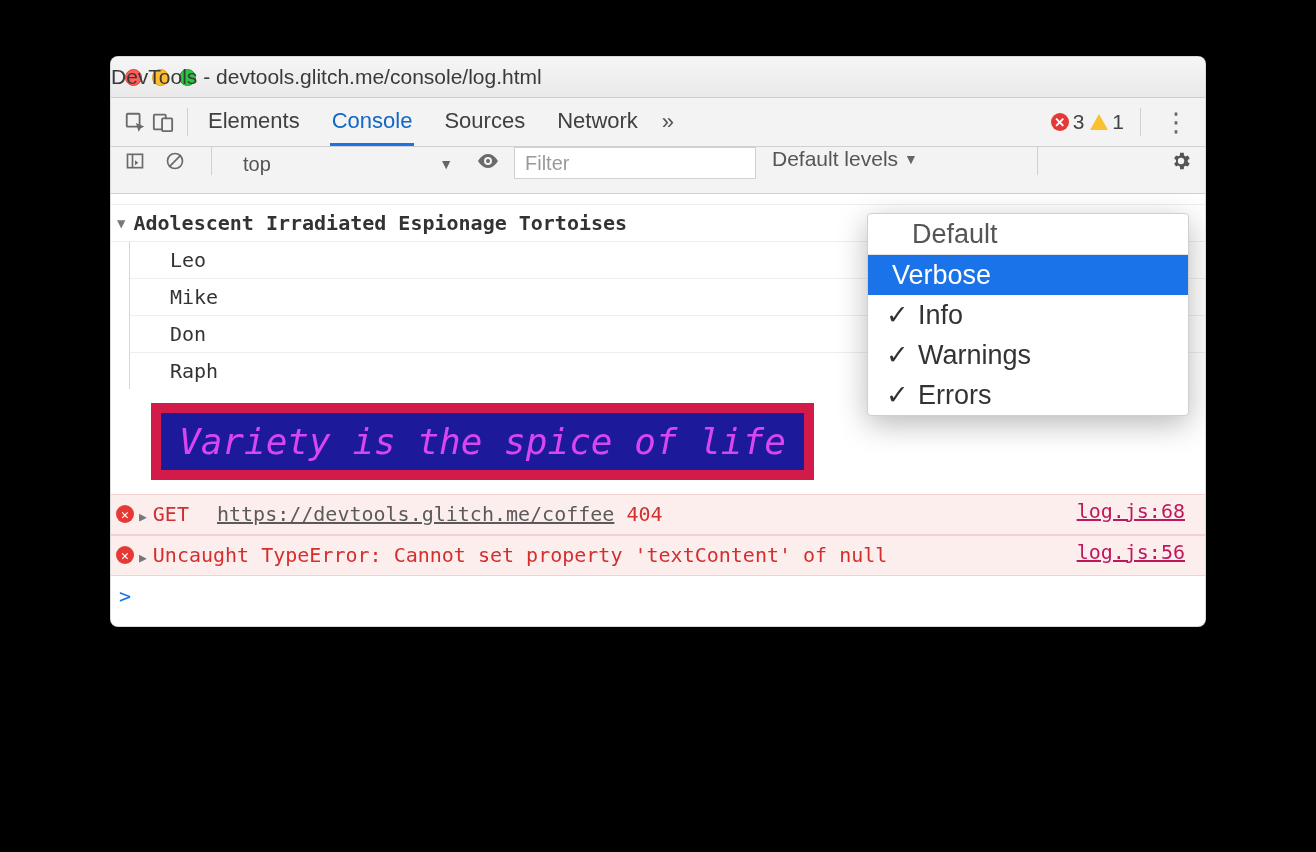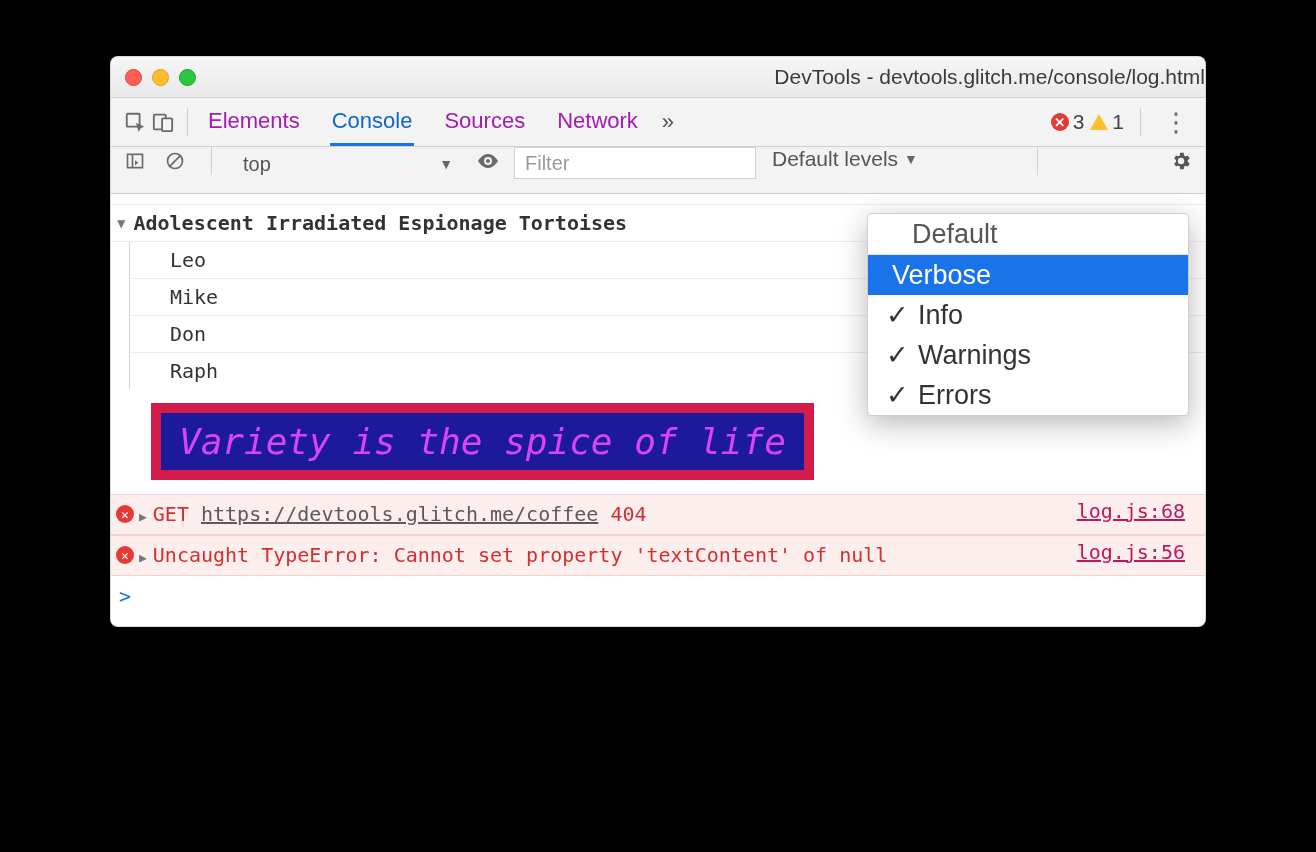--- a/index.html
+++ b/index.html
@@ -27,38 +27,38 @@
     border-bottom:1px solid #cfcfcf;
     display:flex;align-items:center;
     position:relative;
   }
   .traffic{display:flex;gap:10px;padding-left:14px;}
   .tl{width:15px;height:15px;border-radius:50%;}
   .tl.red{background:#ff5f57;border:1px solid #e24138;}
   .tl.yellow{background:#ffbd2e;border:1px solid #e1a117;}
   .tl.green{background:#28c940;border:1px solid #14a626;}
   .title{
-    position:absolute;left:0;right:0;text-align:right;
+    position:absolute;left:0;right:0;text-align:left;
     font-size:21px;color:#3a3a3a;font-weight:400;
     pointer-events:none;
   }
   
   .tabs-row{
     height:48px;border-bottom:1px solid #d0d0d0;
     display:flex;align-items:center;padding:0 10px;
     background:#f3f3f3;
   }
   .ic-btn{
     width:28px;height:28px;display:flex;align-items:center;justify-content:center;
     color:#6a6a6a;cursor:pointer;
   }
   .vsep{width:1px;height:28px;background:#d0d0d0;margin:0 10px;}
   .tabs{display:flex;align-items:stretch;height:100%;gap:28px;margin-left:8px;}
   .tab{
-    display:flex;align-items:center;font-size:22px;color:#a21caf;cursor:pointer;
+    display:flex;align-items:center;font-size:22px;color:#404040;cursor:pointer;
     border-bottom:3px solid transparent;padding:0 2px;
   }
   .tab.active{color:#1067c7;border-bottom-color:#1a73e8;}
   .more{font-size:22px;color:#555;margin-left:22px;cursor:pointer;}
   .tabs-right{margin-left:auto;display:flex;align-items:center;gap:6px;}
   .err-badge,.warn-badge{display:flex;align-items:center;gap:4px;font-size:21px;color:#444;}
   .err-circ{width:18px;height:18px;border-radius:50%;background:#e53935;display:flex;align-items:center;justify-content:center;color:#fff;font-size:13px;font-weight:700;}
   .warn-tri{width:0;height:0;border-left:9px solid transparent;border-right:9px solid transparent;border-bottom:16px solid #fbc02d;position:relative;}
   .kebab{font-size:26px;line-height:10px;color:#666;cursor:pointer;padding:0 6px;letter-spacing:0;}
   
@@ -103,21 +103,21 @@
     display:inline-block;
     background:#1c1a9b;color:#d946ef;font-style:italic;font-size:36px;
     padding:8px 18px;border:10px solid #d31b49;
     font-family:Menlo,Consolas,monospace;
   }
   .err-row{background:#fdeeee;border-top:1px solid #f6cfcf;border-bottom:1px solid #f6cfcf;
     display:flex;padding:4px 0;}
   .err-row .gut{padding-top:6px;}
   .err-ico{width:18px;height:18px;border-radius:50%;background:#e53935;color:#fff;font-size:13px;font-weight:700;display:flex;align-items:center;justify-content:center;}
   .err-text{color:#d32f2f;flex:1;padding-right:10px;font-family:Menlo,Consolas,monospace;line-height:1.55;}
-  .err-text a{color:#5a5a5a;text-decoration:underline;cursor:pointer;}
+  .err-text a{color:#5a5a5a;text-decoration:underline;cursor:pointer;margin-left:16px;}
   .caret-r{color:#777;font-size:13px;margin-right:6px;cursor:pointer;}
   .stack-line{color:#d32f2f;padding-left:34px;}
   .stack-line a{color:#5a5a5a;text-decoration:underline;cursor:pointer;}
   .prompt-row{display:flex;align-items:center;padding:8px 0 18px 8px;}
   .prompt{color:#1a73e8;font-family:Menlo,Consolas,monospace;font-size:20px;}
   
   .levels-popup{
     position:absolute;top:156px;right:16px;width:320px;
     background:#fff;border:1px solid #cfcfcf;border-radius:4px;
     box-shadow:0 8px 30px rgba(0,0,0,.28);

